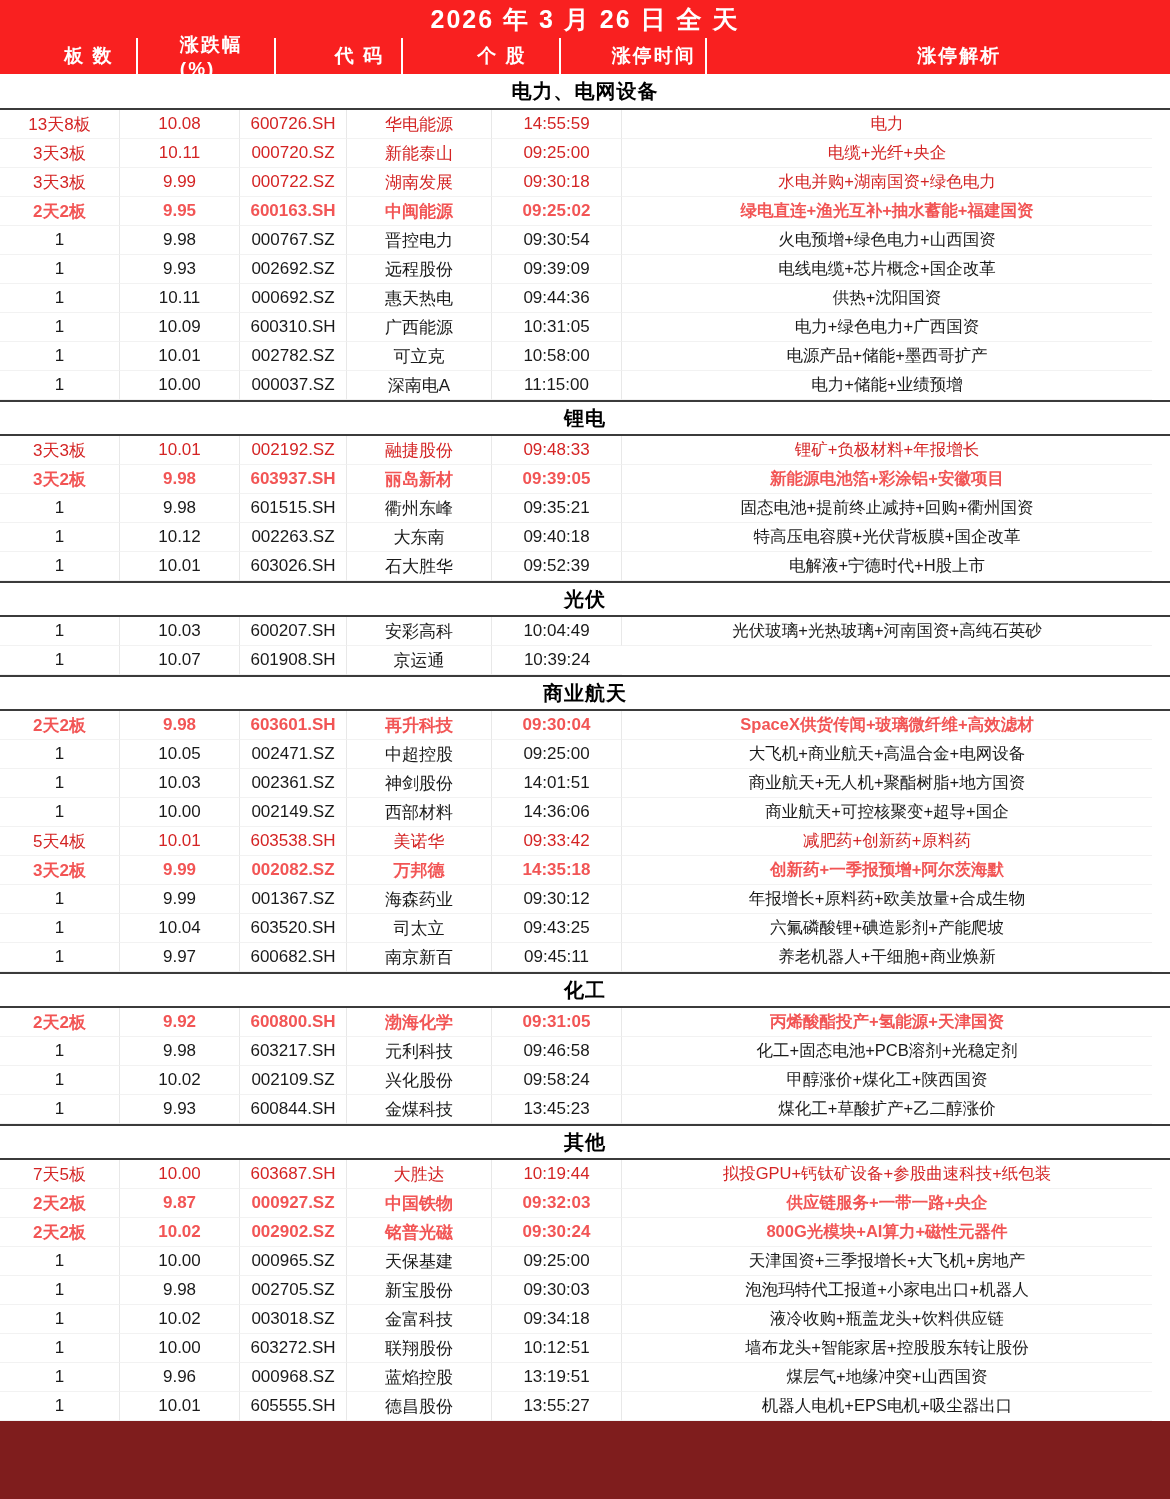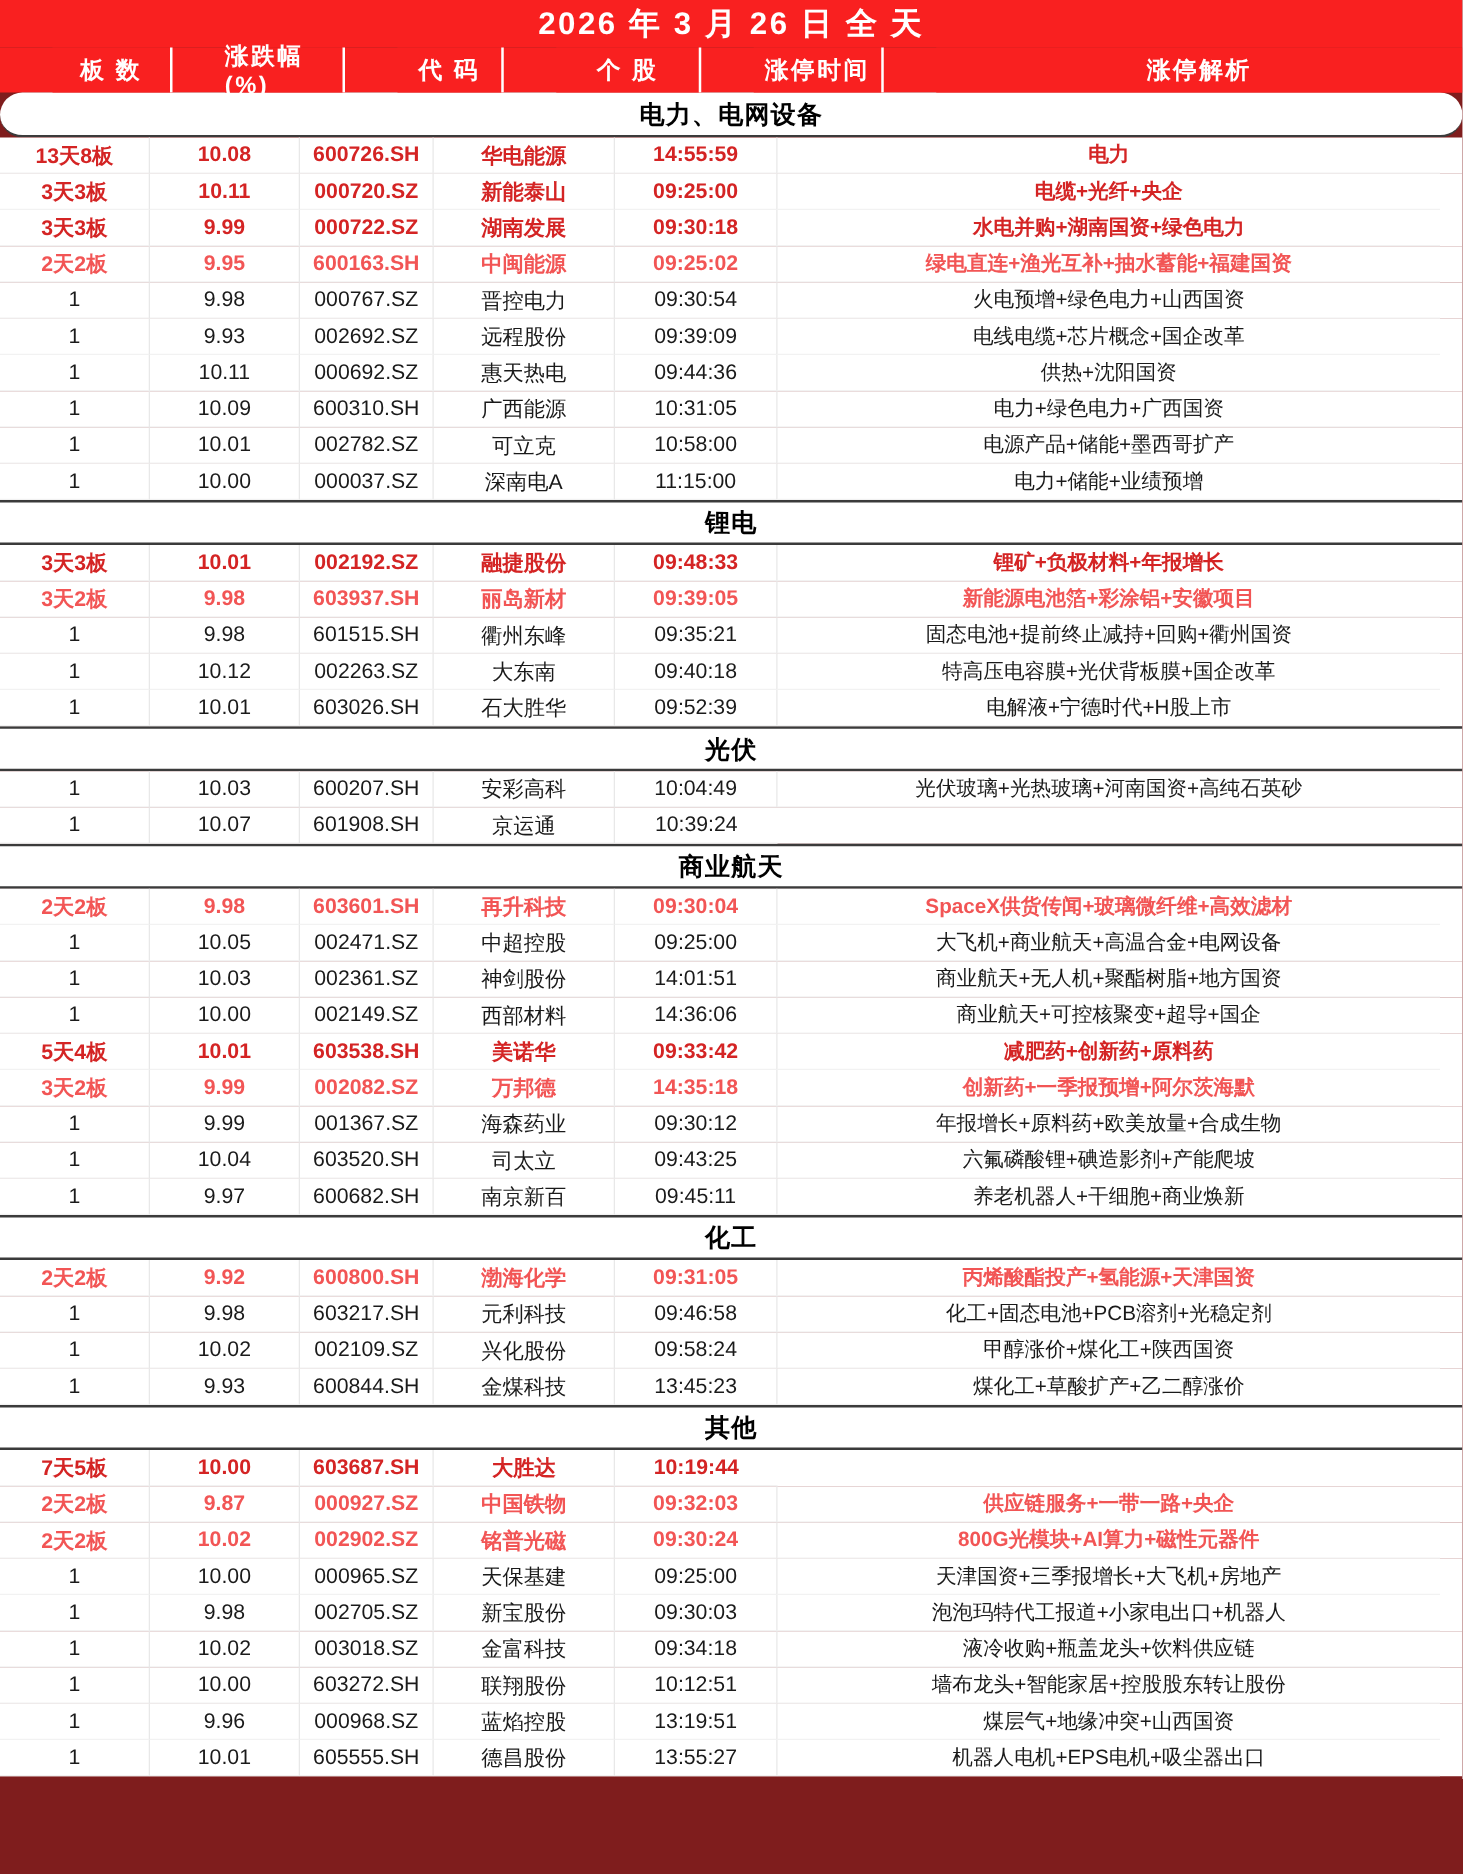--- a/index.html
+++ b/index.html
@@ -62,21 +62,21 @@
     align-items:center;
     justify-content:center;
     border-top:2px solid #3b3b3b;
     border-bottom:2px solid #3b3b3b;
     background:#ffffff;
     color:#000000;
     font-size:20px;
     font-weight:bold;
     letter-spacing:1px;
   }
-  .sec-row.first { border-top:none;border-radius:18px; }
+  .sec-row.first { border-top:none; }
 
   
   .data-row {
     display:flex;
     height:29px;
     background:#ffffff;
   }
   .cell {
     display:flex;
     align-items:center;
@@ -87,21 +87,21 @@
     border-bottom:1px solid #f2f2f2;
     white-space:nowrap;
     overflow:hidden;
   }
   .cell:last-child { border-right:none; }
   .cell.desc { font-size:16.5px; }
 
   
   .data-row.hot .cell {
     color:#d42424;
-    font-weight:bold;
+    font-weight:normal;
   }
   .data-row.warm .cell {
     color:#f25555;
     font-weight:bold;
   }
   .data-row.hot .cell.desc { font-size:16.5px; }
   .data-row.warm .cell.desc { font-size:16.5px; }
 </style>
 </head>
 <body>
@@ -364,20 +364,21 @@
         <div class="cell c4">13:45:23</div>
         <div class="cell c5 desc">煤化工+草酸扩产+乙二醇涨价</div>
       </div>
       <div class="sec-row">其他</div>
       <div class="data-row hot">
         <div class="cell c0">7天5板</div>
         <div class="cell c1">10.00</div>
         <div class="cell c2">603687.SH</div>
         <div class="cell c3">大胜达</div>
         <div class="cell c4">10:19:44</div>
+        <div class="cell c5 desc">拟投GPU+钙钛矿设备+参股曲速科技+纸包装</div>
       </div>
       <div class="data-row warm">
         <div class="cell c0">2天2板</div>
         <div class="cell c1">9.87</div>
         <div class="cell c2">000927.SZ</div>
         <div class="cell c3">中国铁物</div>
         <div class="cell c4">09:32:03</div>
         <div class="cell c5 desc">供应链服务+一带一路+央企</div>
       </div>
       <div class="data-row warm">

